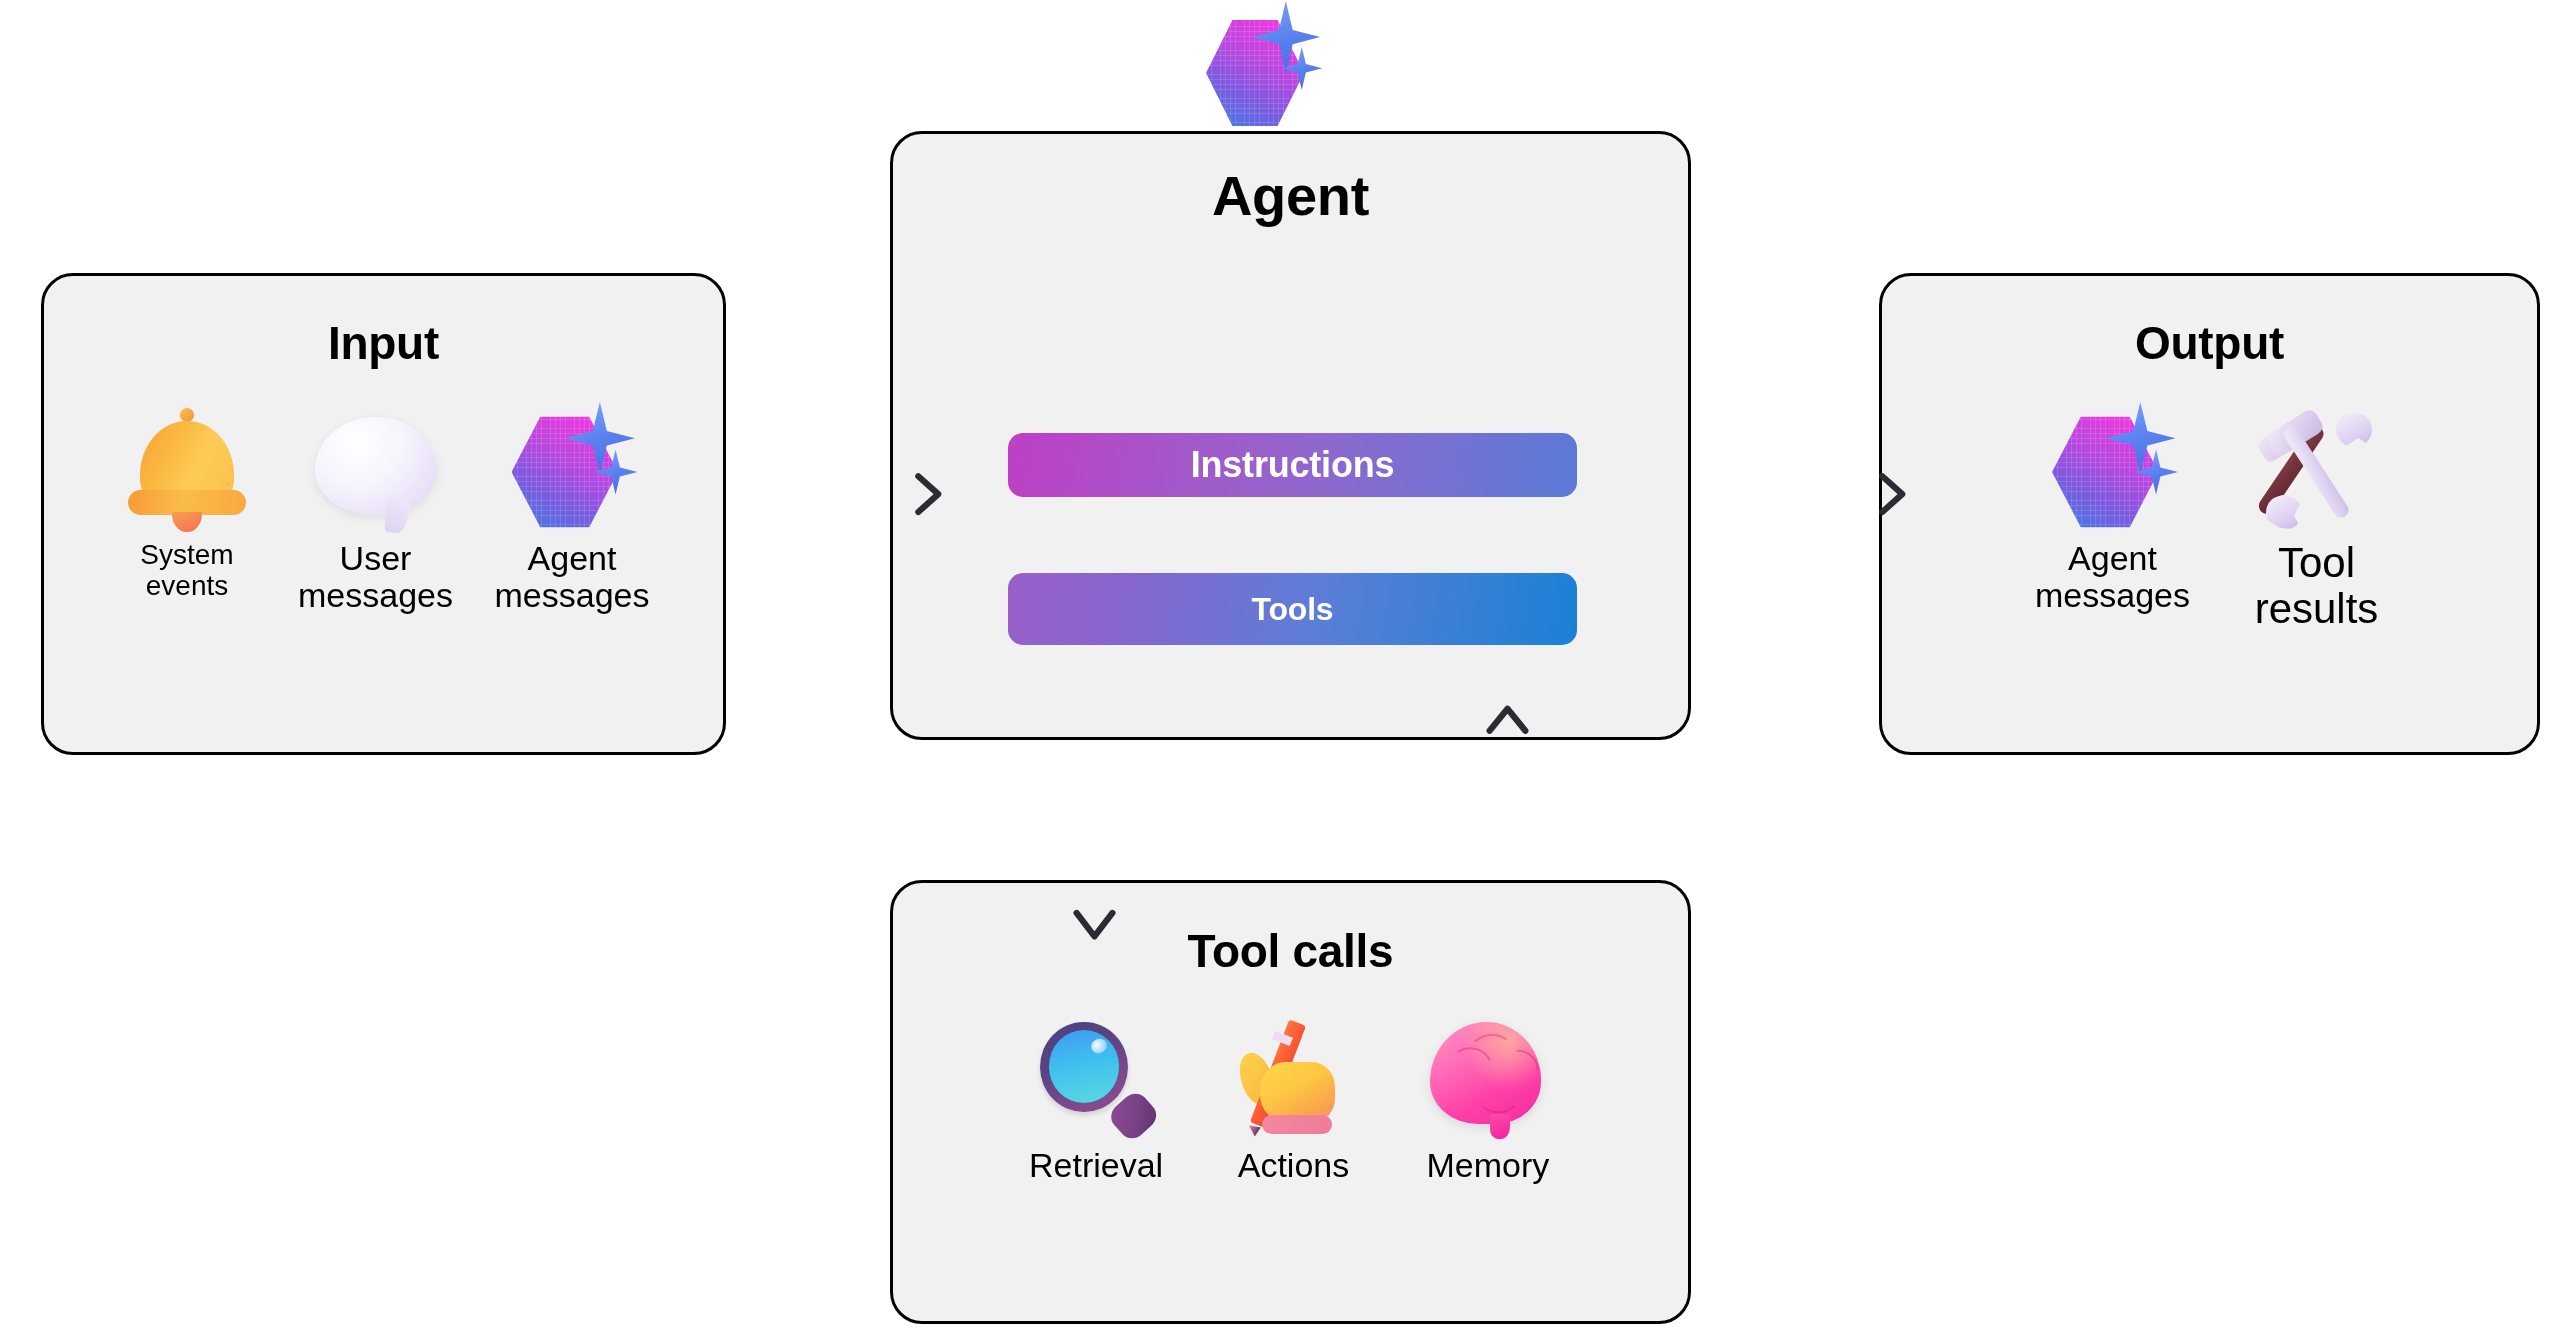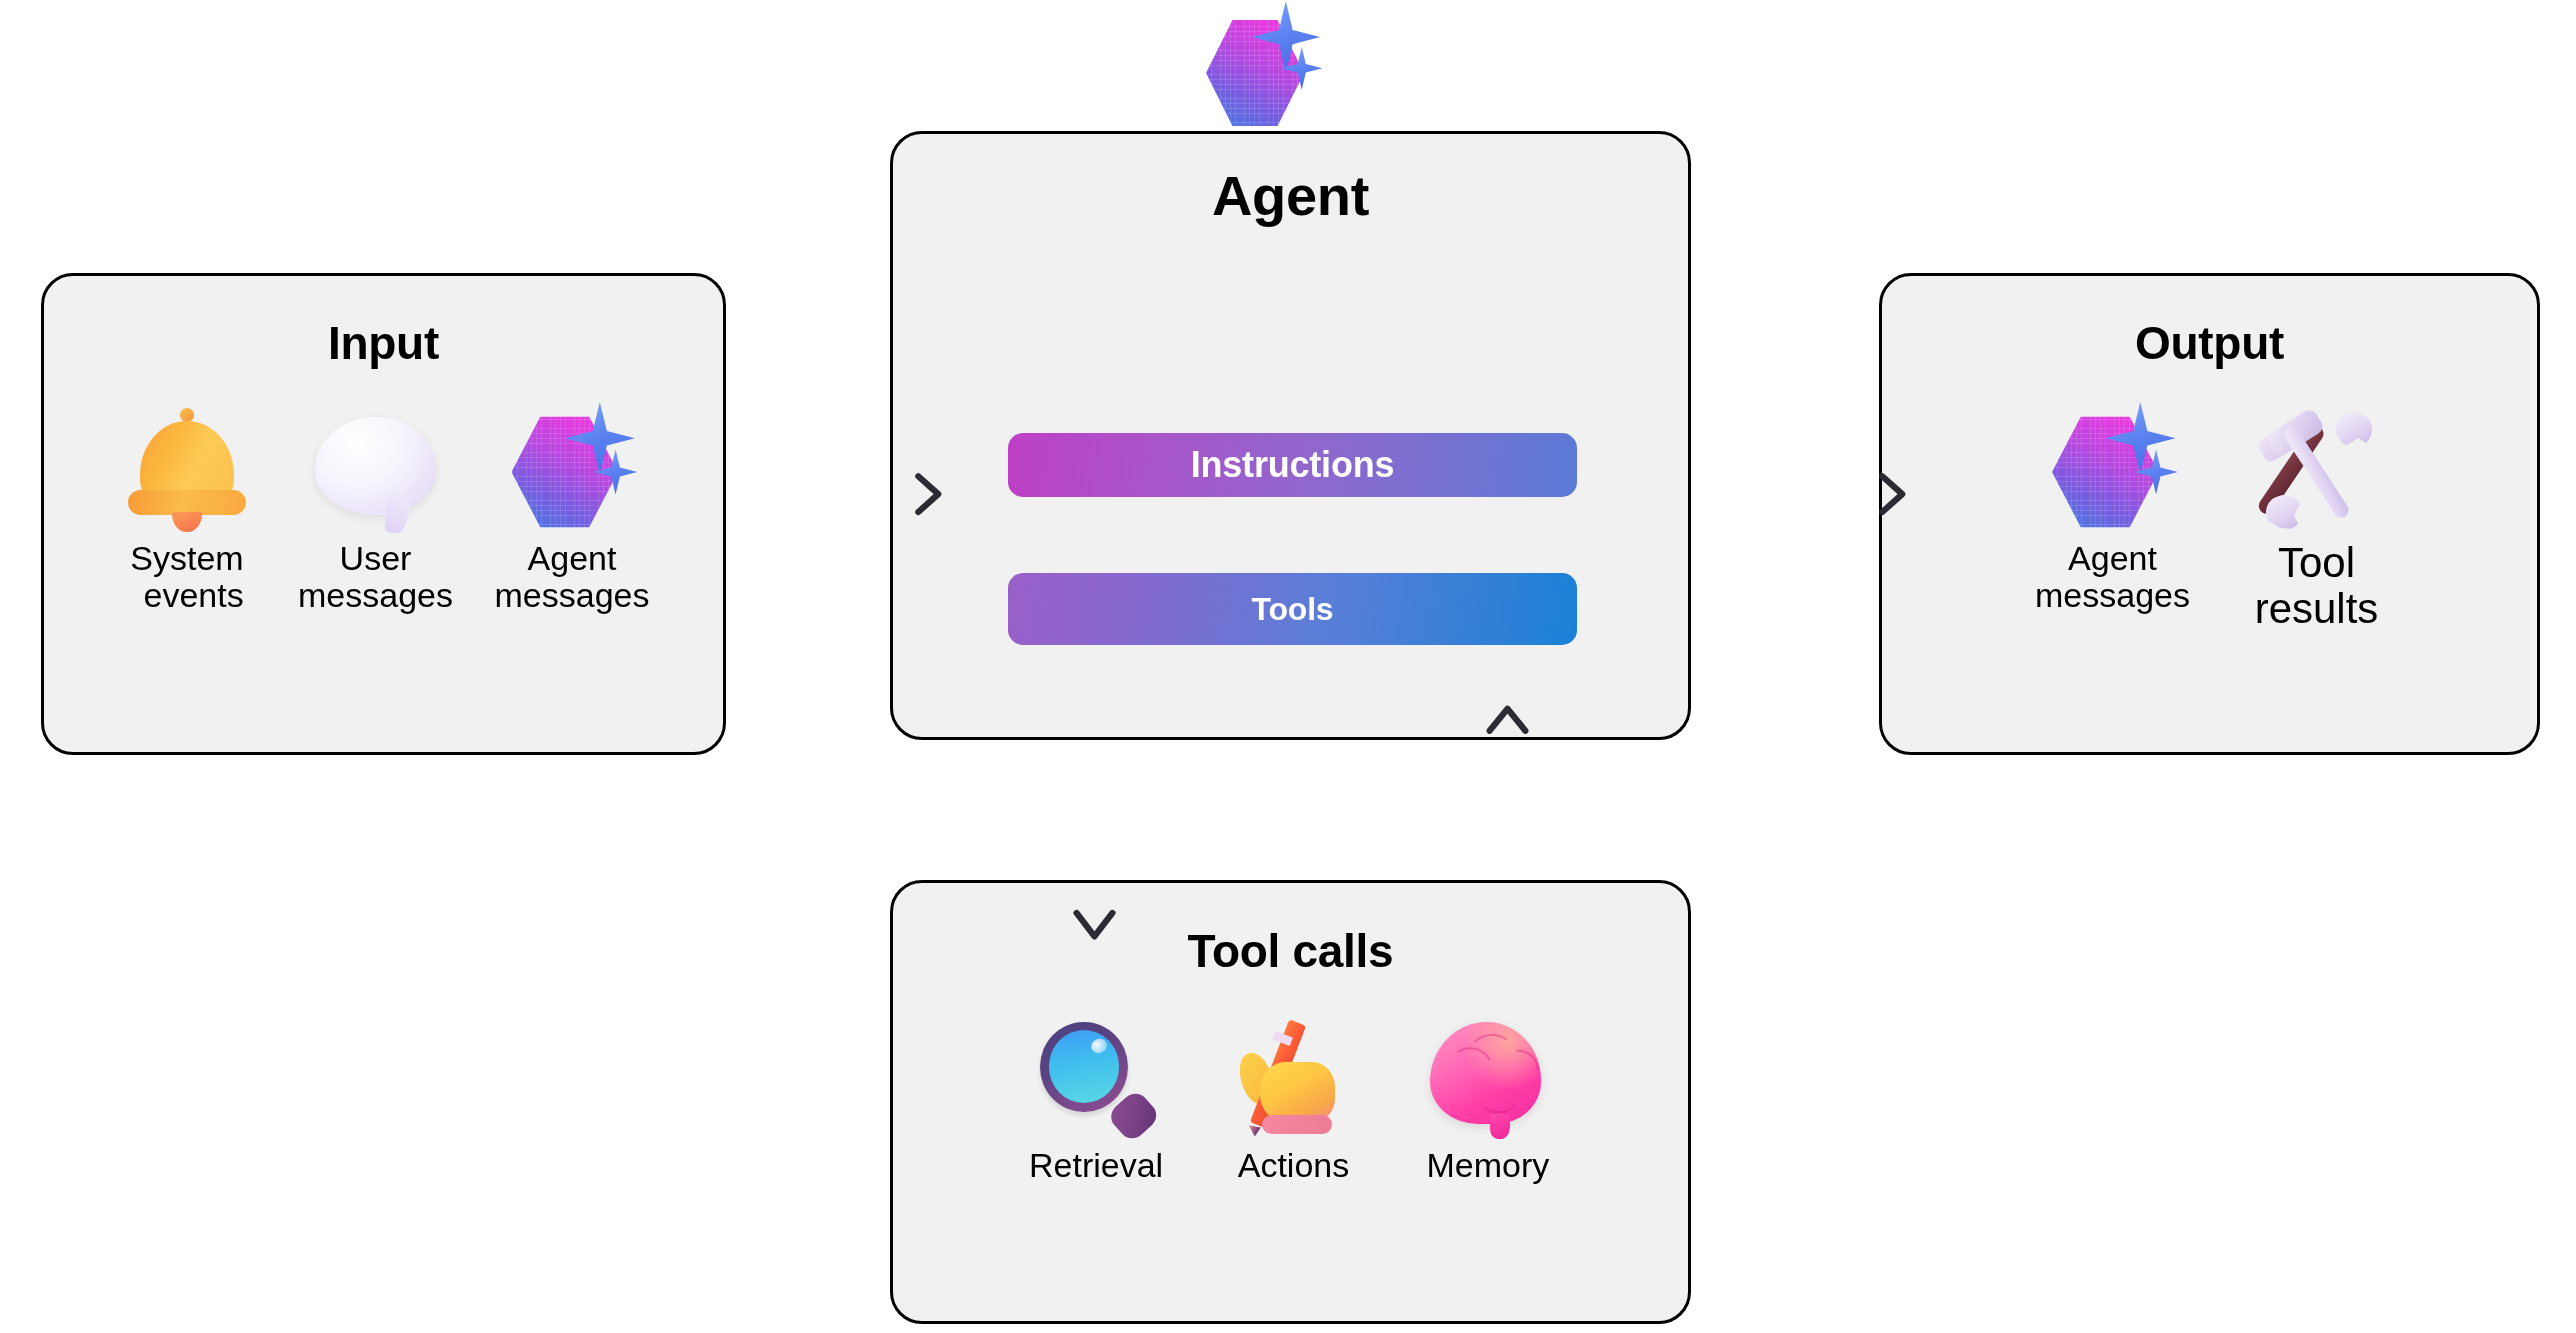--- a/index.html
+++ b/index.html
@@ -260,21 +260,21 @@
 
   <div class="icon-row" style="left:20.6px; right:20.6px; top:131px; gap:36px;">
 
     <div class="icon-cell" style="width:148px;">
       <span class="icon-art bell" style="width:121px;height:125px;">
         <span class="b-knob"></span>
           <span class="b-dome"></span>
         <span class="b-lip"></span>
           <span class="b-clap"></span>
       </span>
-      <span class="icon-label" style="font-size:34px;text-align:right;">System
+      <span class="icon-label" style="font-size:28px;">System
 events</span>
     </div>
 
     <div class="icon-cell" style="width:157px;">
       <span class="icon-art bubble" style="width:121px;height:125px;">
         <span class="bb-body"></span>
           <span class="bb-tail"></span>
       </span>
       <span class="icon-label" style="font-size:34px;">User
 messages</span>

